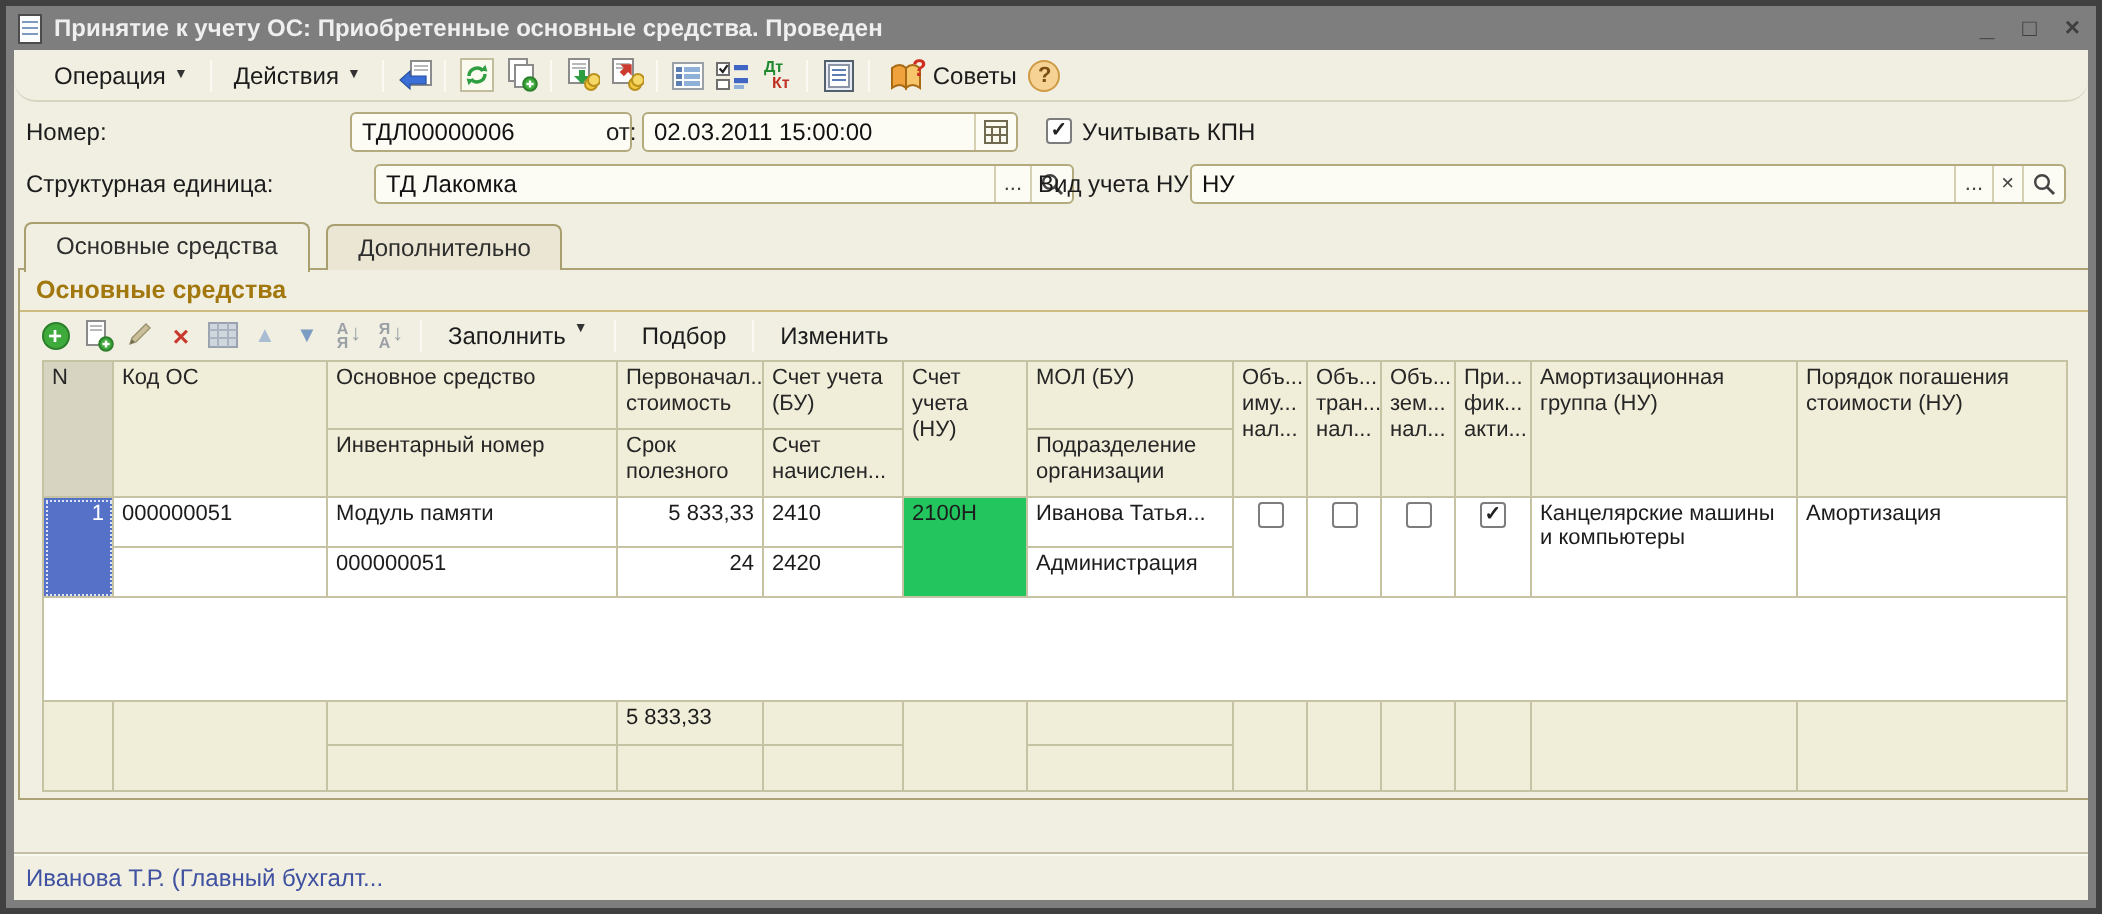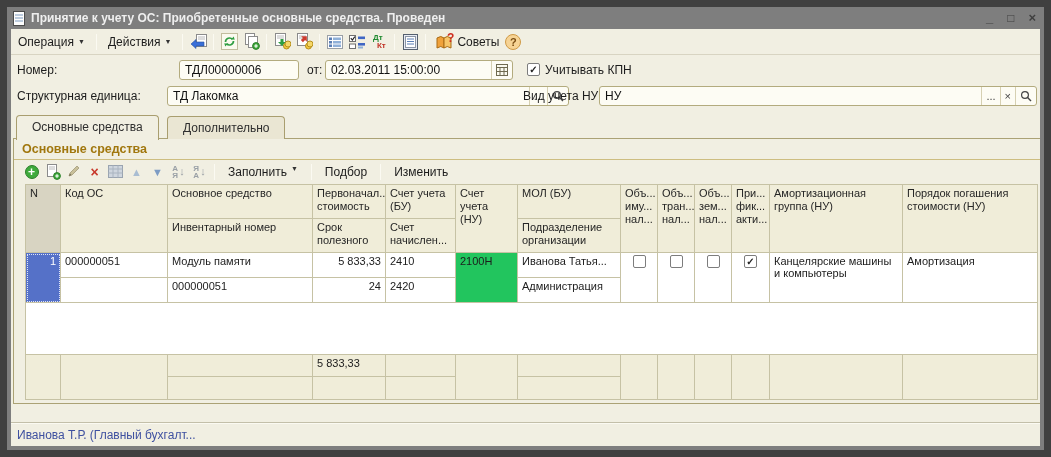--- a/index.html
+++ b/index.html
@@ -1,29 +1,29 @@
 <!DOCTYPE html>
 <html><head>
 <meta charset="utf-8">
 <style>
   * { box-sizing: border-box; margin: 0; padding: 0; }
   html,body { width:1051px; height:457px; }
   body { font-family:"Liberation Sans", sans-serif; font-size:12px; color:#1c1c1c; background:#fff; }
 
-  .window { position:relative; width:1051px; height:457px; background:#7e7e7e; border:7px solid #404040; }
+  .window { position:relative; width:1051px; height:457px; background:#7e7e7e; border:3px solid #404040; }
   .titlebar { position:absolute; top:0; left:0; right:0; height:22px; display:flex; align-items:center; padding:0 8px 0 6px; color:#f4f4f4; }
   .titlebar .ttitle { font-weight:bold; font-size:12px; margin-left:6px; color:#efefef; white-space:nowrap; overflow:hidden; flex:1; }
   .tcontrols { display:flex; gap:14px; color:#3f3f3f; font-weight:bold; font-size:13px; }
   .tcontrols span { cursor:default; line-height:18px; }
   .tcontrols .maxg { font-size:12px; }
 
   .client { position:absolute; left:4px; right:4px; top:22px; bottom:4px; background:#f1efe2; overflow:hidden; }
 
   
-  .toolbar { position:absolute; top:0; left:0; right:0; height:26px; display:flex; align-items:center; padding-left:0; border-bottom:1px solid #d8d4c2; background:#f1efe2; }
+  .toolbar { position:absolute; top:0; left:0; right:0; height:26px; display:flex; align-items:center; padding-left:13px; border-bottom:1px solid #d8d4c2; background:#f1efe2;border-radius:11px; }
   .tbtn { display:flex; align-items:center; gap:4px; padding:3px 7px; border-radius:2px; cursor:default; }
   .tbtn .dd { font-size:7px; color:#333; }
   .tsep { width:1px; height:16px; background:#b9b59e; border-right:1px solid #fbfaf2; margin:0 4px; }
   .tbi { width:20px; height:20px; display:flex; align-items:center; justify-content:center; margin:0 1px; }
   .dtkt { font-size:8px; font-weight:bold; line-height:8px; text-align:left; }
   .dtkt .dt { color:#1f8a2f; display:block; }
   .dtkt .kt { color:#c03226; display:block; margin-left:4px; }
   .helpc { width:16px; height:16px; border-radius:50%; background:#f6d394; border:1px solid #cf9a46; color:#7a4d12; font-weight:bold; font-size:11px; display:flex; align-items:center; justify-content:center; }
   .sovety { display:flex; align-items:center; gap:4px; padding:0 6px; }
   .bookq { position:relative; width:17px; height:16px; }
@@ -213,21 +213,21 @@
             </svg>
           <span class="q">?</span>
         </span>
         <span>Советы</span>
       </span>
       <span class="helpc">?</span>
     </div>
 
     <div class="frow row1">
       <span class="flabel" style="left:6px">Номер:</span>
-      <span class="field" style="left:168px;width:120px">
+      <span class="field" style="left:168px;width:141px">
         <input readonly="" value="ТДЛ00000006" style="">
       </span>
       <span class="flabel" style="left:296px">от:</span>
       <span class="field" style="left:314px;width:188px">
         <input readonly="" value="02.03.2011 15:00:00" style="">
         <span class="fbtn">
           <svg width="12" height="12" viewBox="0 0 12 12">
               <rect x="0.5" y="0.5" width="11" height="11" fill="#fbfaef" stroke="#6f6a50"></rect>
               <line x1="0.5" y1="3.5" x2="11.5" y2="3.5" stroke="#6f6a50"></line>
               <line x1="4" y1="3.5" x2="4" y2="11.5" stroke="#6f6a50"></line>
@@ -237,21 +237,21 @@
         </span>
       </span>
       <span class="cbox" style="position:absolute;left:516px;top:3px">
           <span>✓</span>
         </span>
       <span class="flabel" style="left:534px">Учитывать КПН</span>
     </div>
 
     <div class="frow row2">
       <span class="flabel" style="left:6px">Структурная единица:</span>
-      <span class="field" style="left:156px;width:402px">
+      <span class="field" style="left:180px;width:350px">
         <input readonly="" value="ТД Лакомка" style="">
         <span class="fbtn">...</span>
         <span class="fbtn">
           <svg width="12" height="12" viewBox="0 0 12 12">
               <circle cx="5" cy="5" r="3.4" fill="none" stroke="#444" stroke-width="1.2"></circle>
               <line x1="7.6" y1="7.6" x2="11" y2="11" stroke="#444" stroke-width="1.4"></line>
             </svg>
         </span>
       </span>
       <span class="flabel" style="left:512px">Вид учета НУ:</span>

